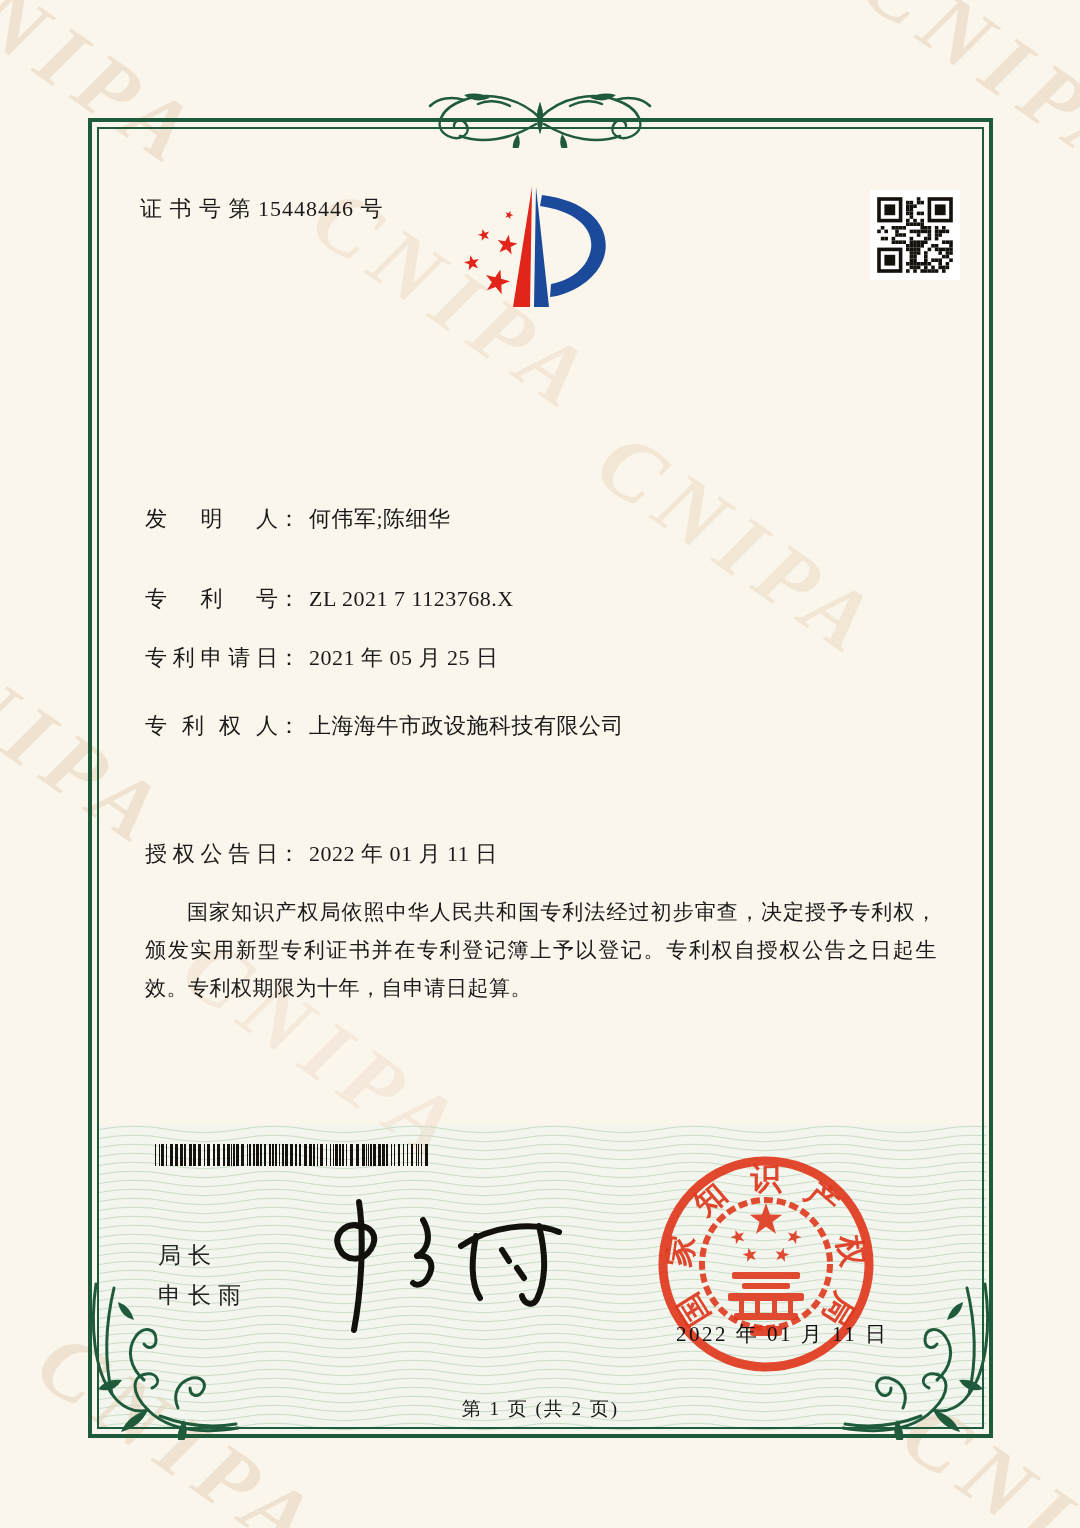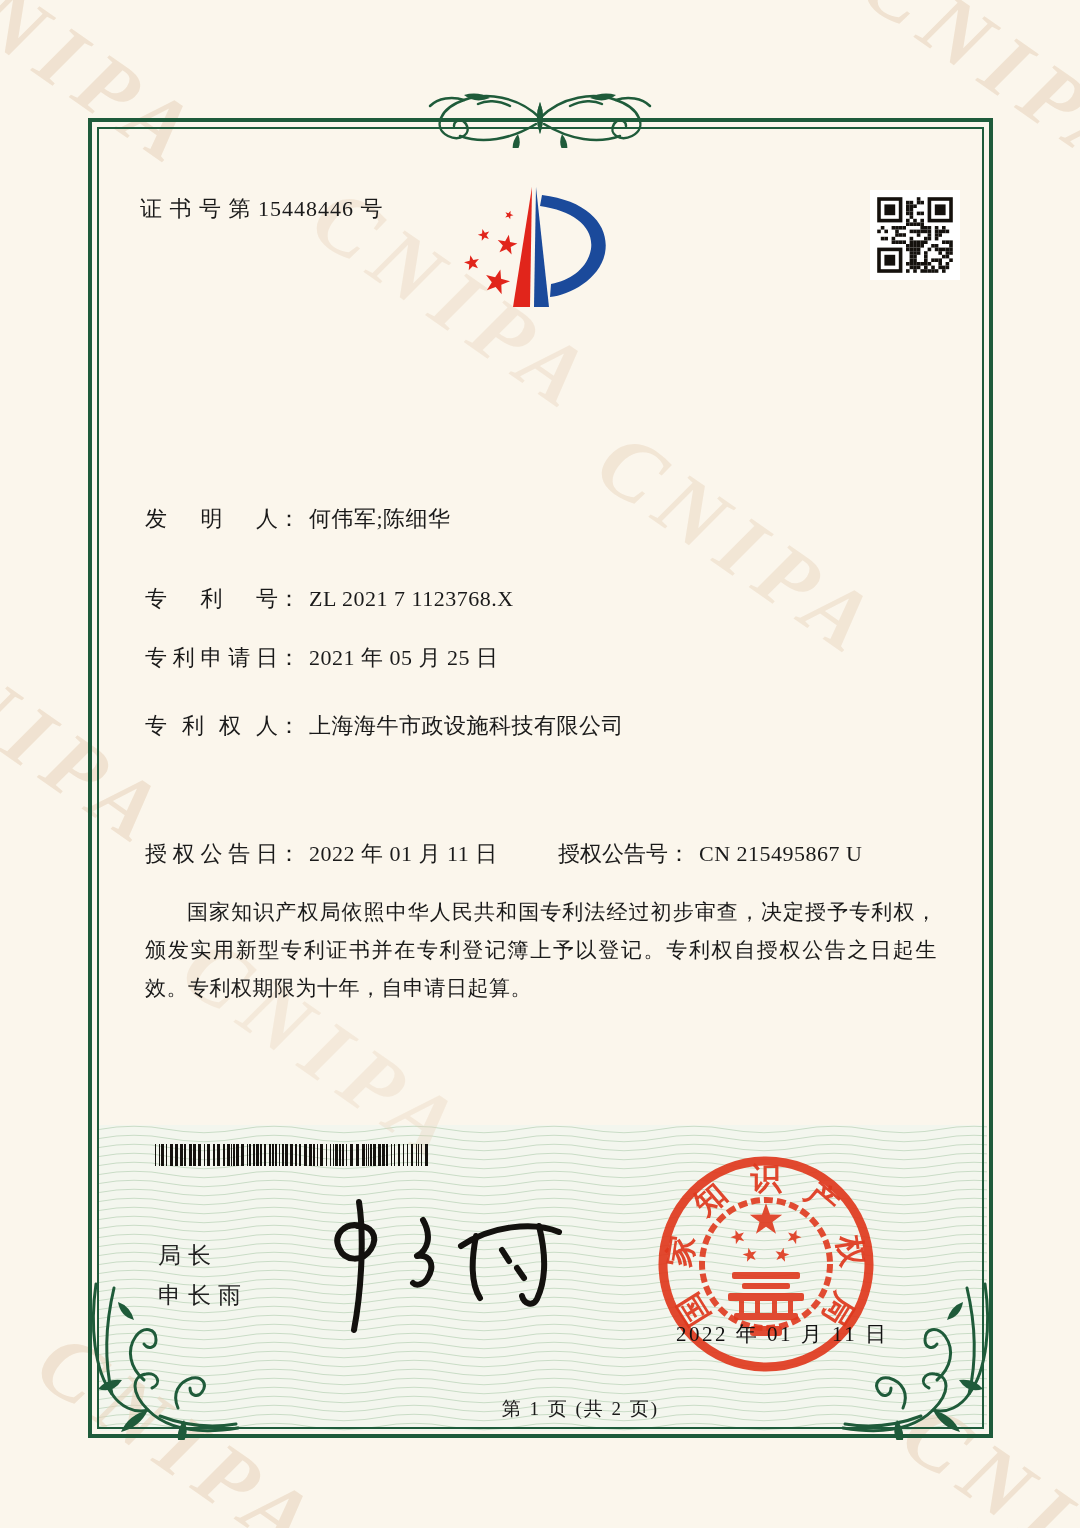--- a/index.html
+++ b/index.html
@@ -74,21 +74,21 @@
     fill:#df381d;font-size:31px;font-weight:bold;
     font-family:"Liberation Serif","DejaVu Serif",serif;
     text-anchor:middle;dominant-baseline:central;
   }
   .seal-date{
     position:absolute;left:676px;top:1320px;z-index:6;
     font-size:21px;letter-spacing:2.5px;color:#111;white-space:nowrap;
   }
   .page-info{
     position:absolute;left:88px;top:1396px;width:905px;z-index:4;
-    text-align:center;font-size:19px;letter-spacing:2px;padding-left:40px;
+    text-align:center;font-size:19px;letter-spacing:2px;
   }
   .footer-note{
     position:absolute;left:0;top:1452px;width:1080px;z-index:4;text-align:center;
   }
   .footer-note span{
     display:inline-block;background:#ffffff;padding:4px 20px;
     font-size:21px;letter-spacing:6px;
   }
 </style>
 </head>
@@ -332,23 +332,20 @@
   <div class="row" style="top:643px">
     <span class="f-label">专利申请日</span><span class="colon">：</span><span class="f-value">2021 年 05 月 25 日</span>
   </div>
   <div class="row" style="top:711px">
     <span class="f-label">专利权人</span><span class="colon">：</span><span class="f-value">上海海牛市政设施科技有限公司</span>
   </div>
   <div class="row" style="top:839px">
     <span>
       <span class="f-label">授权公告日</span><span class="colon">：</span><span class="f-value">2022 年 01 月 11 日</span>
     </span>
-    <span class="grant2">
-      <span>授权公告号</span><span class="colon">：</span><span class="f-value">CN 215495867 U</span>
-    </span>
   </div>
 
   <div class="body-text">
     <p>国家知识产权局依照中华人民共和国专利法经过初步审查，决定授予专利权，颁发实用新型专利证书并在专利登记簿上予以登记。专利权自授权公告之日起生效。专利权期限为十年，自申请日起算。</p>
   </div>
 
   <div class="barcode" id="barcode">
       <i style="left: 0px; width: 1px;"></i>
       <i style="left: 4px; width: 1px;"></i>
       <i style="left: 6px; width: 3px;"></i>

